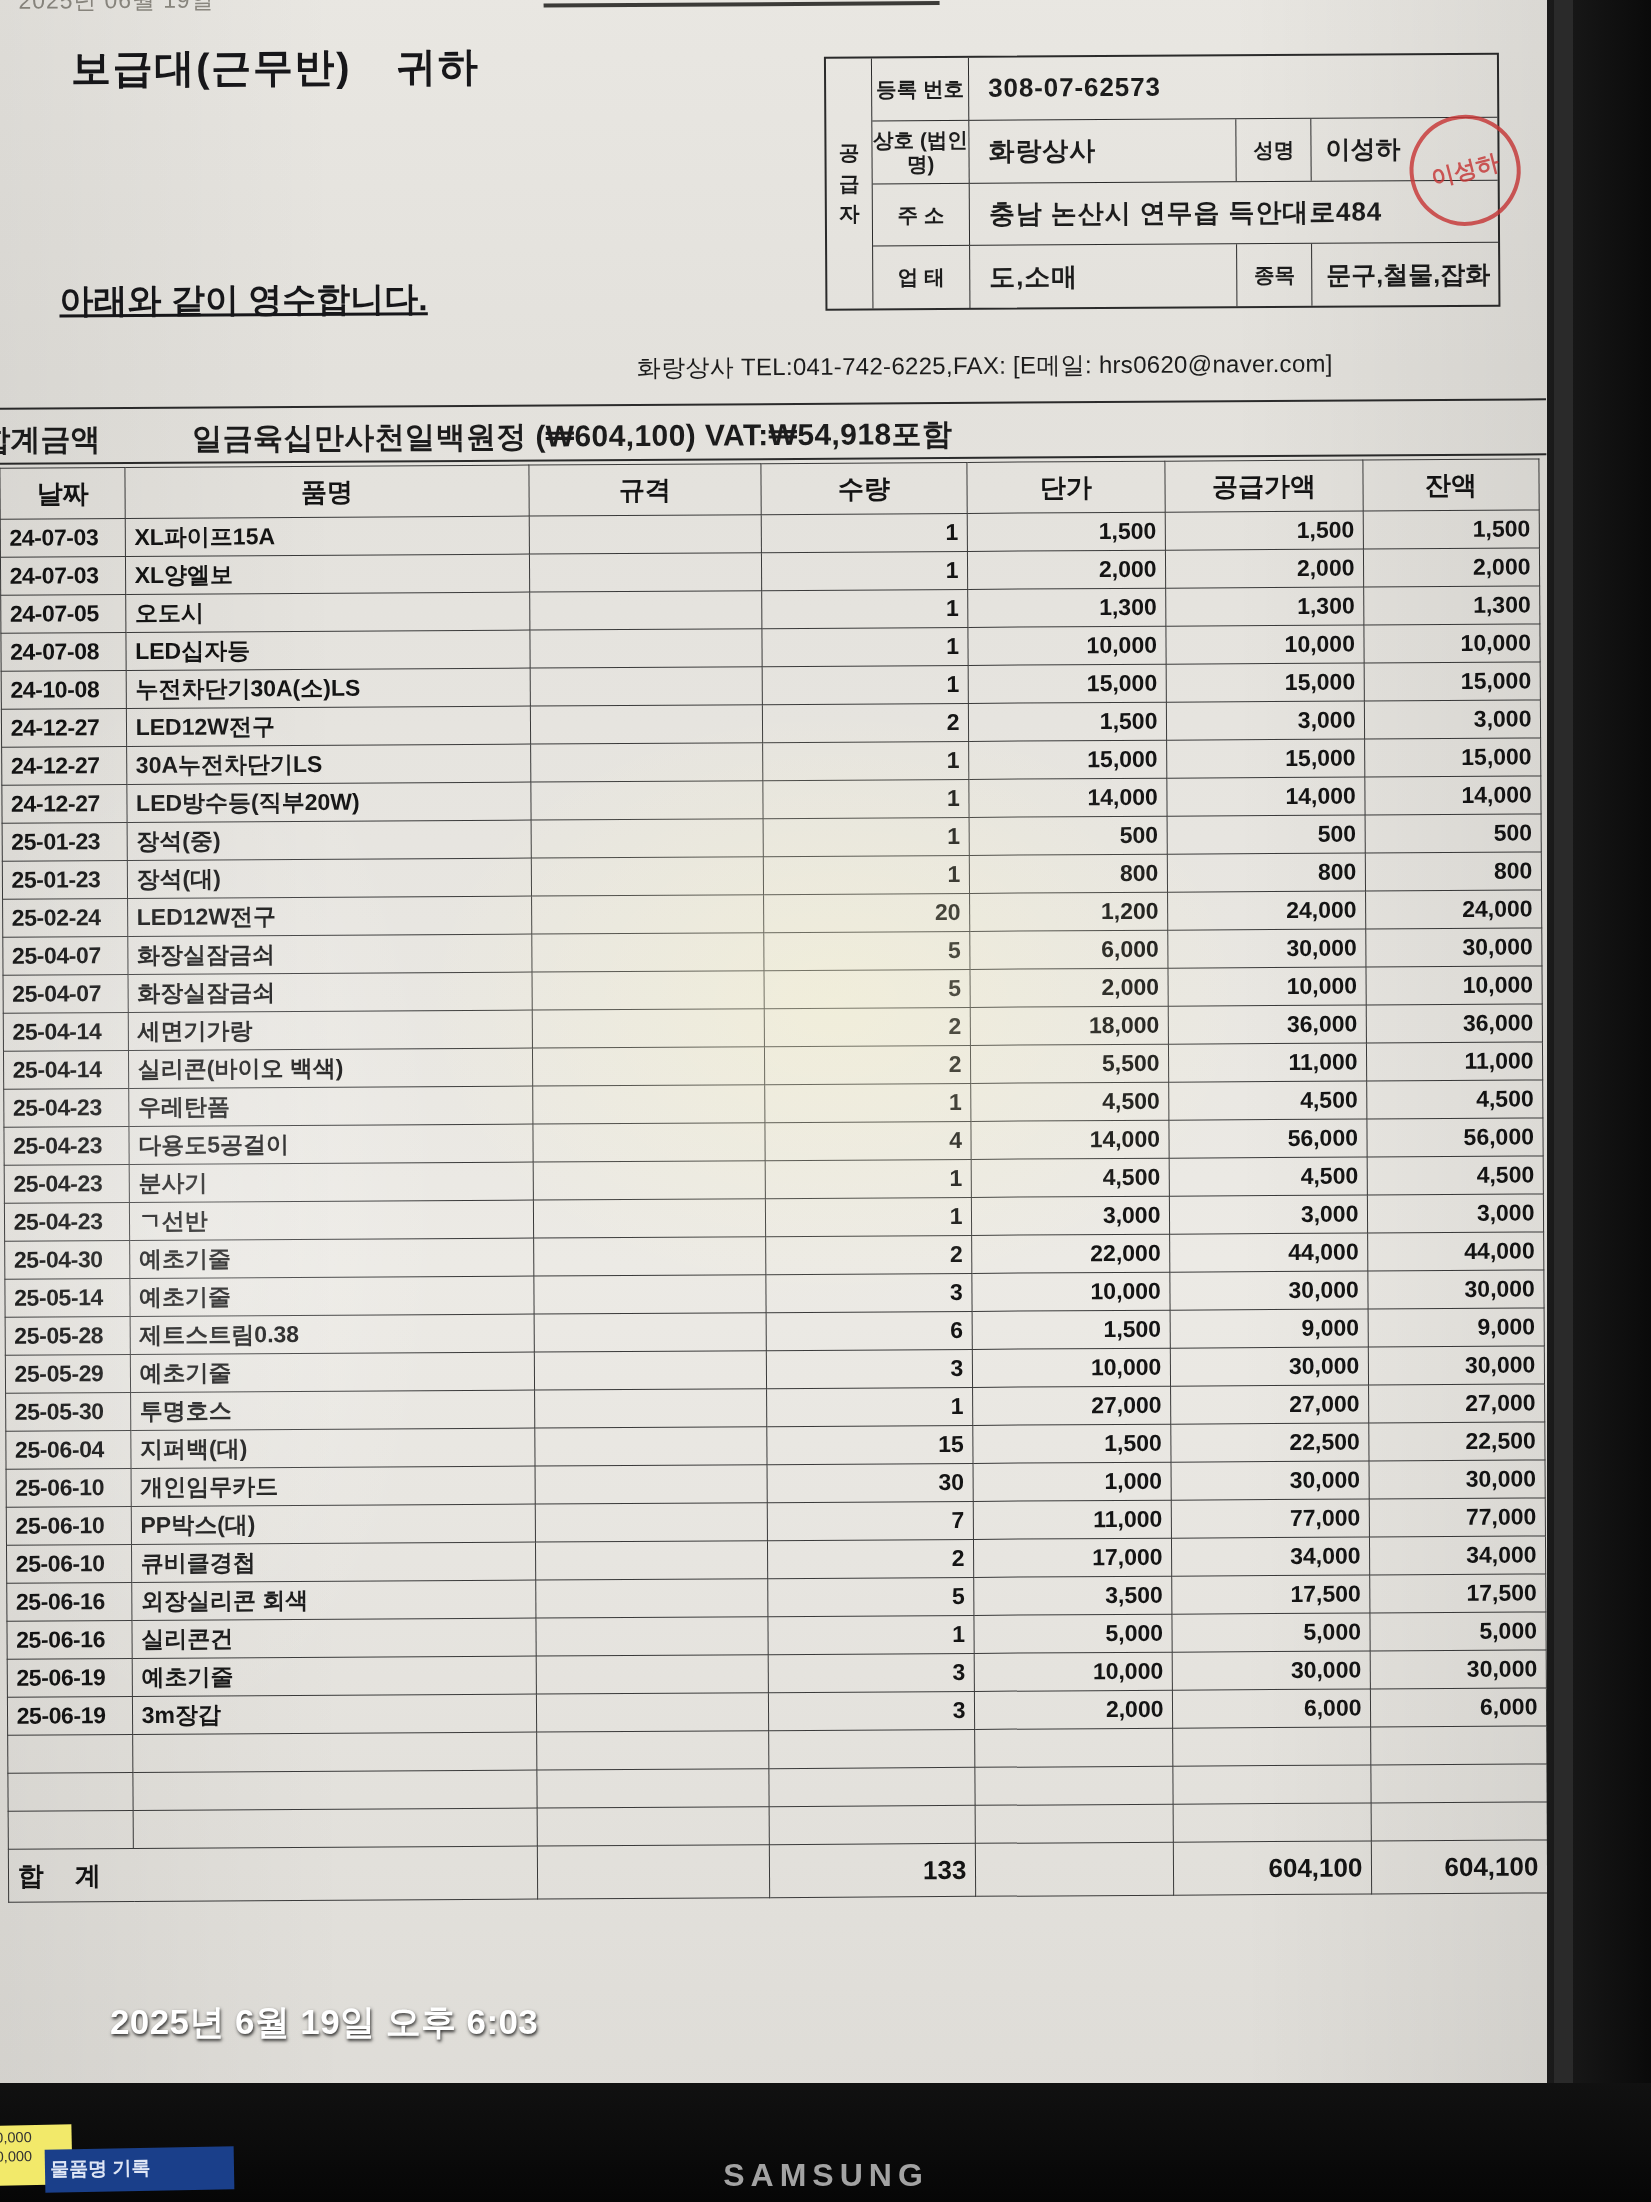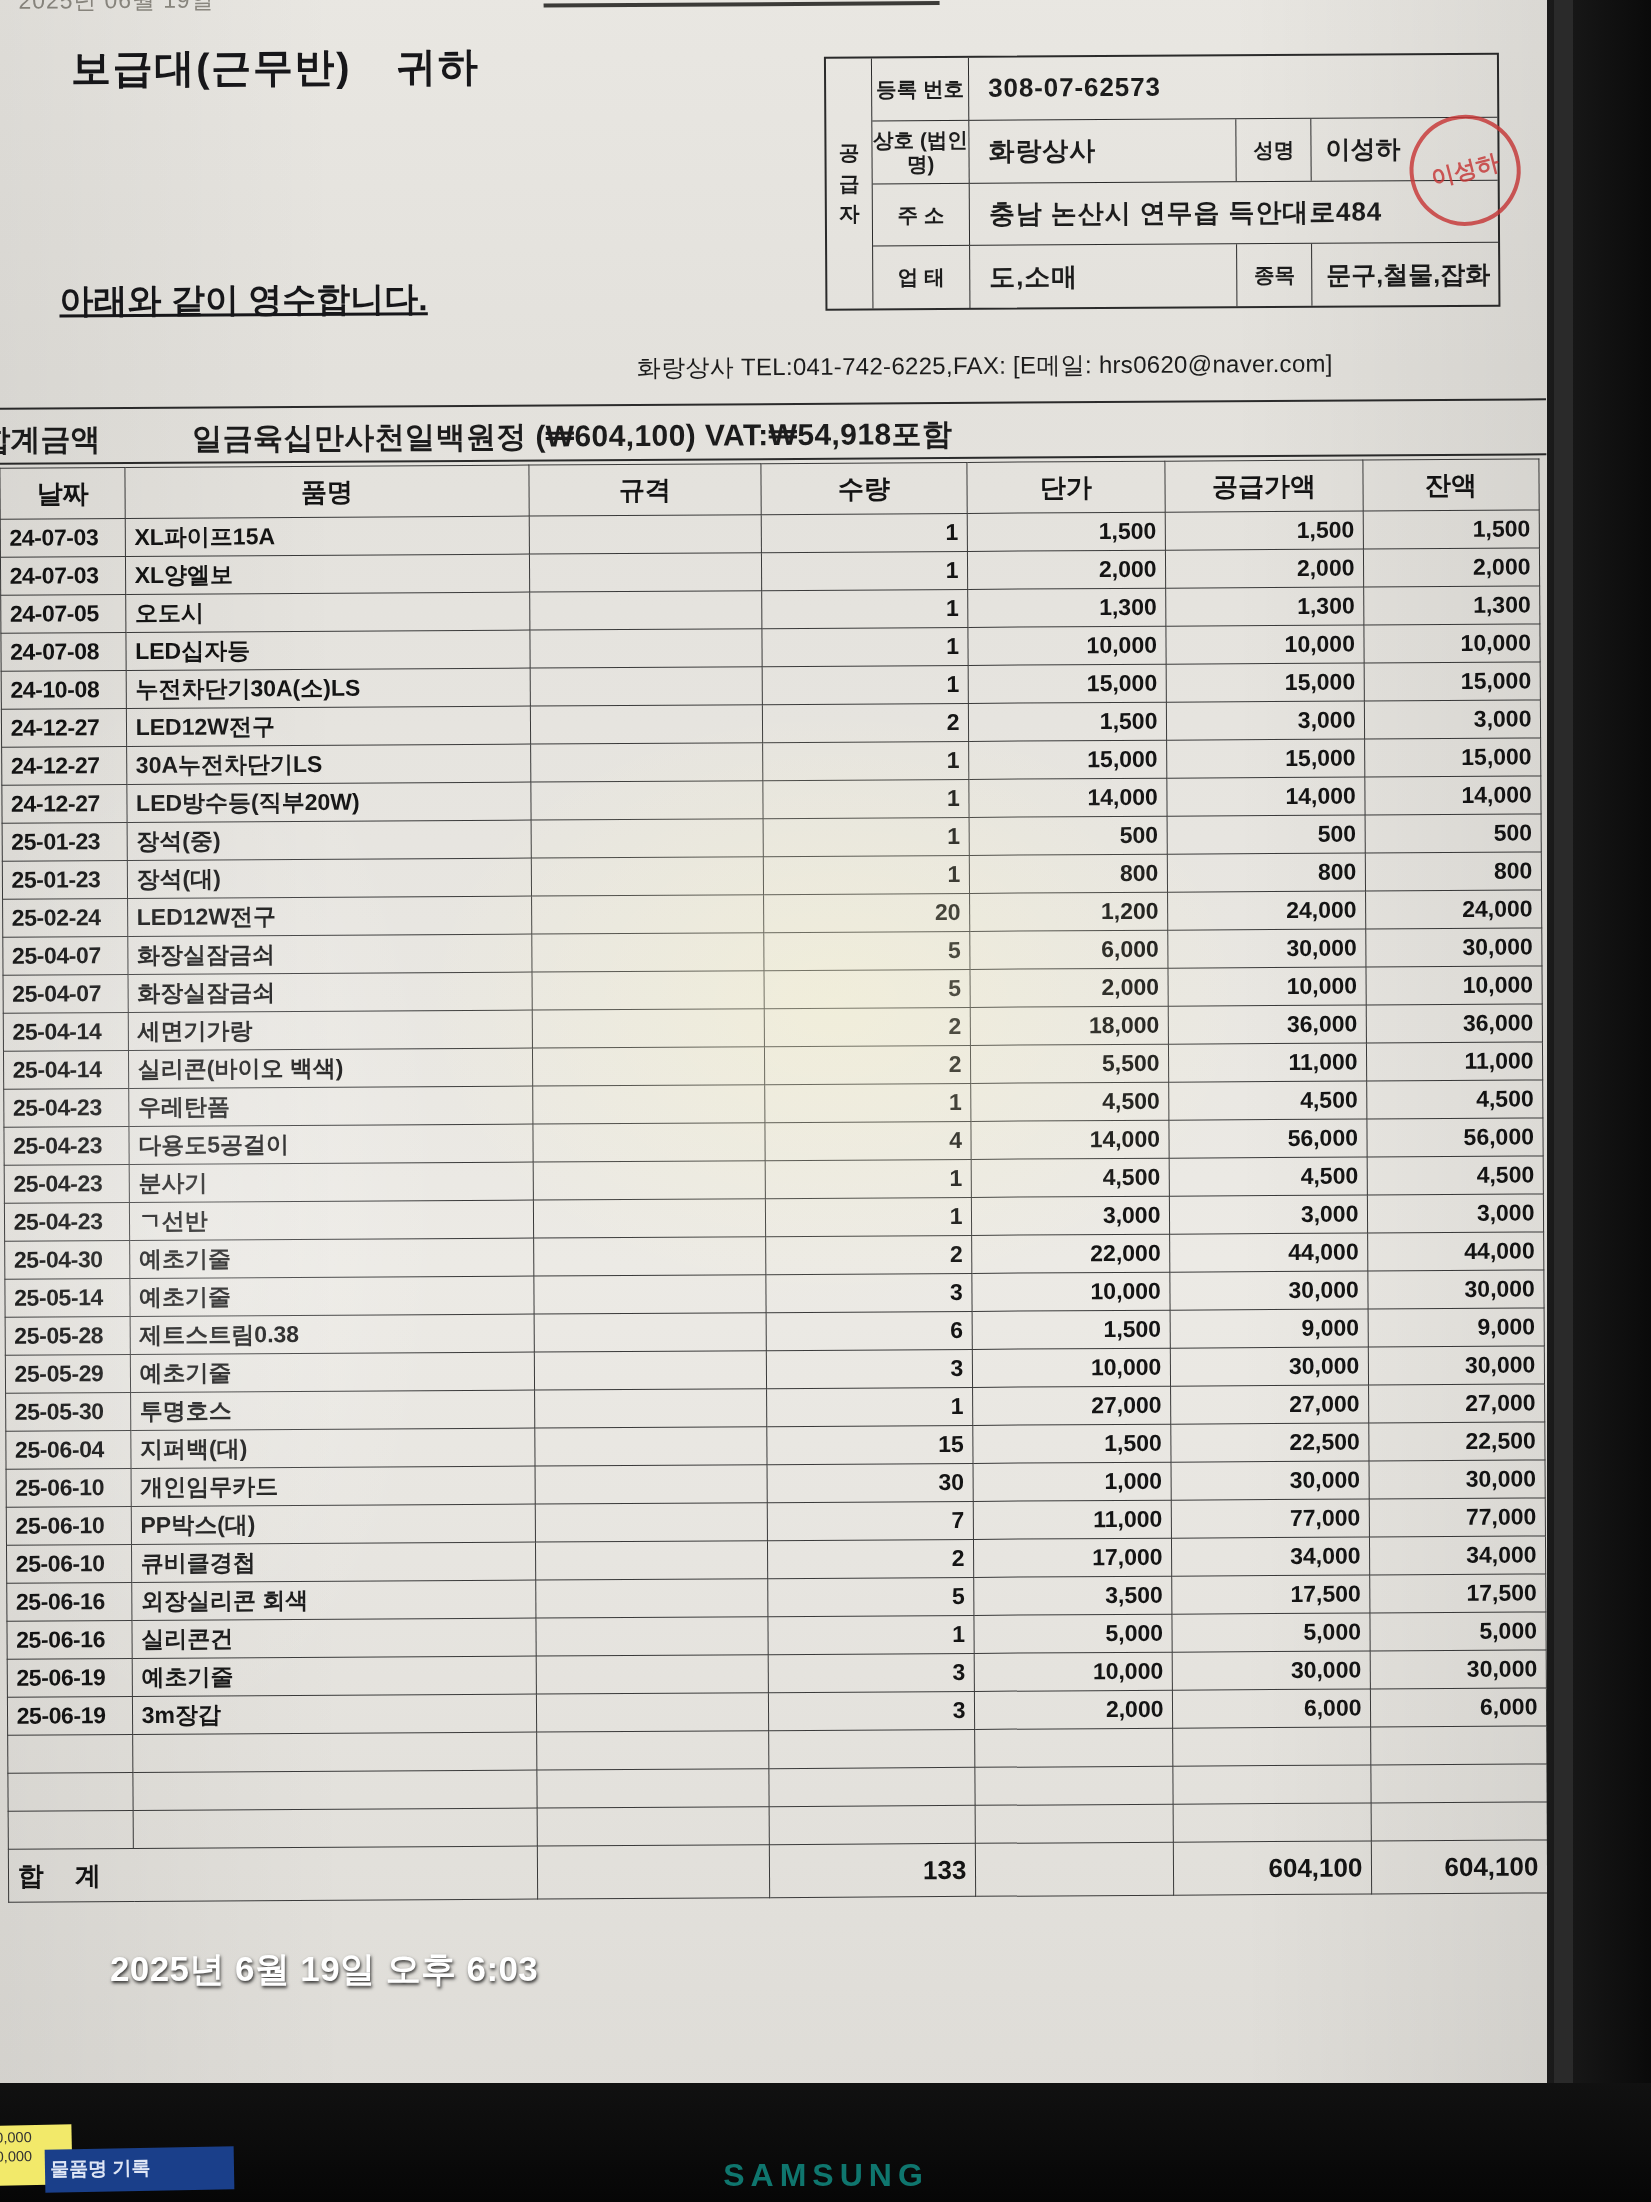--- a/index.html
+++ b/index.html
@@ -36,26 +36,26 @@
   .bezel-right .inner{
     position:absolute;left:6.9px;top:0;width:19px;height:100%;
     background:#2a2a2a;
   }
   .bezel-bottom{
     position:absolute;left:0;bottom:0;width:100%;height:120px;
     background:linear-gradient(180deg,#111,#060606);
   }
   .samsung{
     position:absolute;left:0;bottom:8.6px;width:100%;
-    text-align:center;color:#0f766e;
+    text-align:center;color:#a3a3a3;
     font-size:32px;font-weight:bold;letter-spacing:6px;
     font-family:"Liberation Sans", sans-serif;
   }
   .timestamp{
-    position:absolute;left:110px;top:1946px;
+    position:absolute;left:110px;top:1999px;
     color:#ffffff;font-size:35px;font-weight:bold;
     text-shadow:0.9px 1.7px 3.4px rgba(0,0,0,.8);
     letter-spacing:0.4px;
   }
   .faint-top{
     position:absolute;left:34px;top:-8.6px;
     font-size:23px;color:#8b8880;letter-spacing:0.9px;
   }
   .topline{
     position:absolute;left:559px;top:12px;width:396px;height:4.3px;background:#3c3b38;

